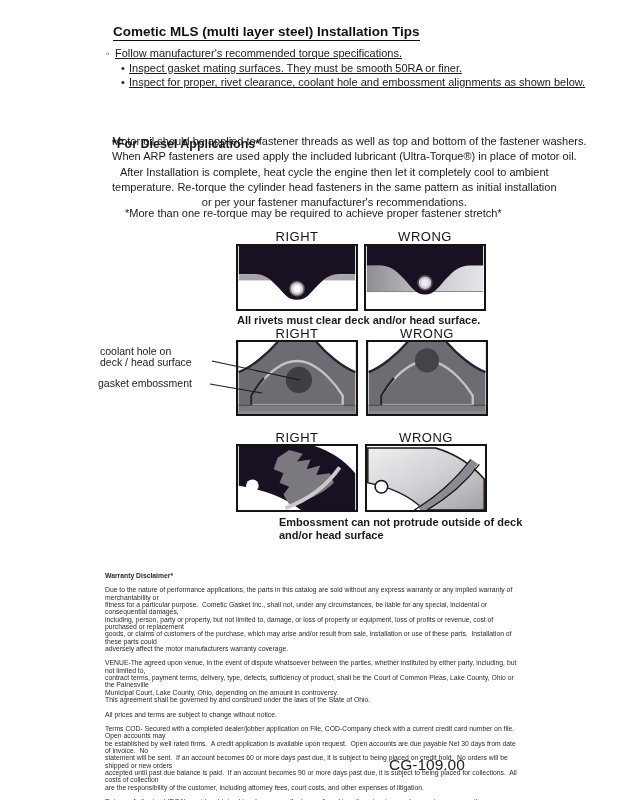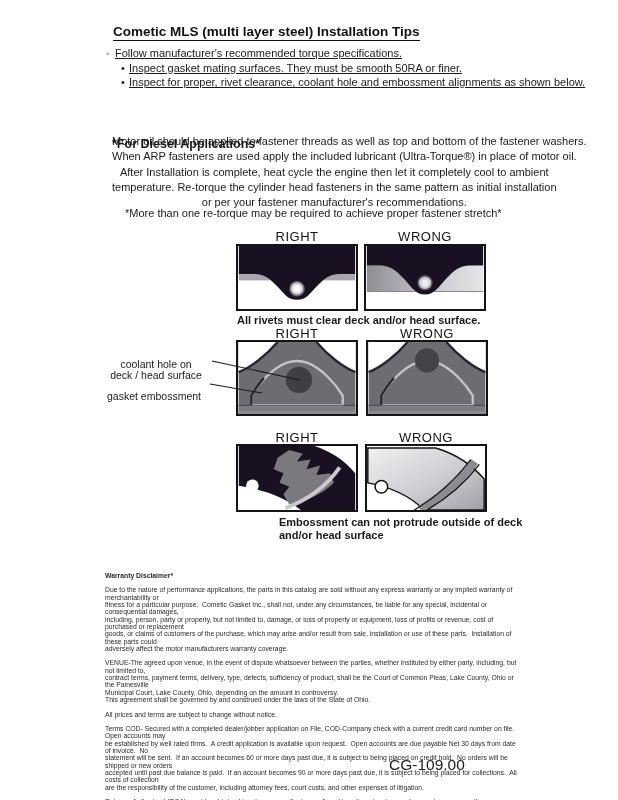--- a/index.html
+++ b/index.html
@@ -15,21 +15,21 @@
   .sub .marker{width:8px;font-size:11px;}
   .h2{left:112px;top:117px;font-size:12.5px;font-weight:bold;margin-top:20px;}
   .para{font-size:11px;line-height:15px;white-space:pre-wrap;}
   .p1{left:112px;top:134px;}
   .p2{left:112px;top:165px;text-align:center;}
   .pnote{left:112px;top:206px;margin-left:13px;}
   .figlabel{font-size:13px;letter-spacing:.5px;text-align:center;width:122px;color:#141414;}
   .imgbox{border:2px solid #141414;background:#fff;line-height:0;}
   .imgbox svg{display:block;}
   .figcap{font-size:11px;font-weight:bold;white-space:pre-wrap;line-height:12.5px;}
-  .callout{font-size:10.5px;line-height:11px;text-align:center;white-space:pre-wrap;width:112px;margin-top:13px;}
+  .callout{font-size:10.5px;line-height:11px;text-align:left;white-space:pre-wrap;width:112px;}
   .smallprint{left:105px;top:572px;width:416px;font-size:6.8px;line-height:7.35px;color:#2a2a2a;}
   .smallprint .hd{font-weight:bold;margin-bottom:7px;}
   .smallprint p{margin:0 0 7px 0;white-space:pre-wrap;}
   .pagenum{left:389px;top:756px;font-size:15.5px;color:#222;}
   .leader{pointer-events:none;}
 </style>
 </head>
 <body>
 
 <div class="page">

